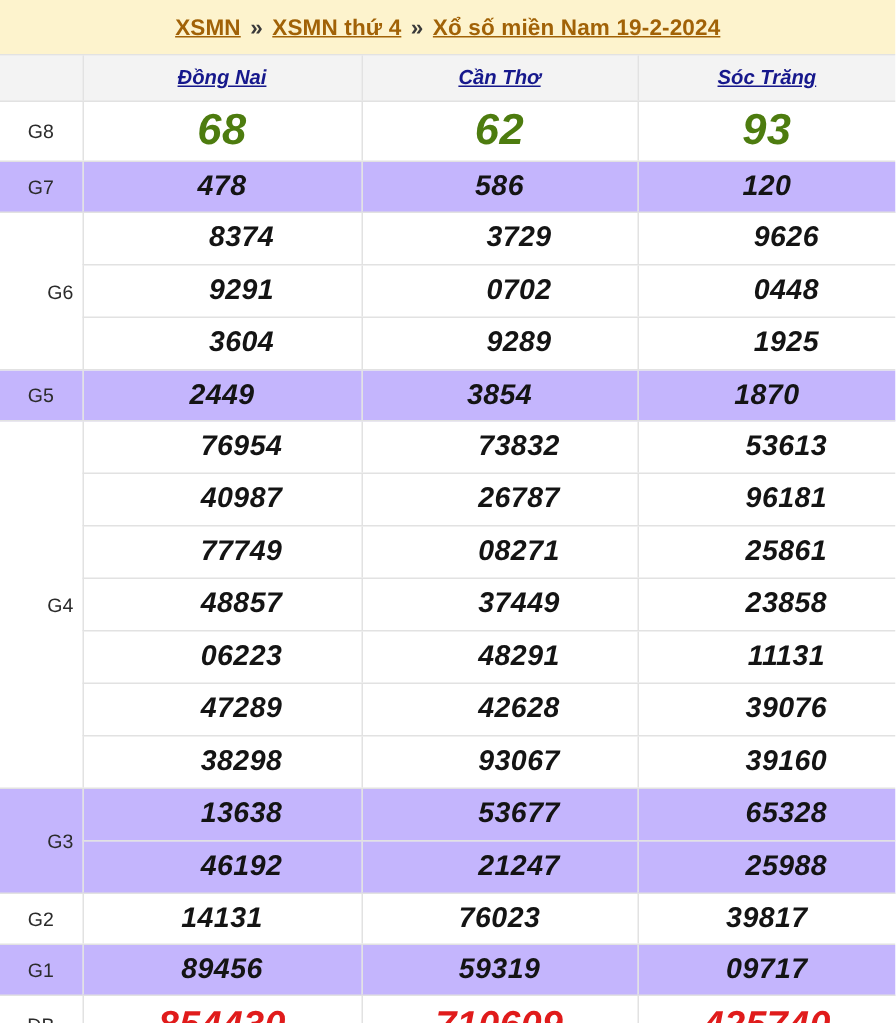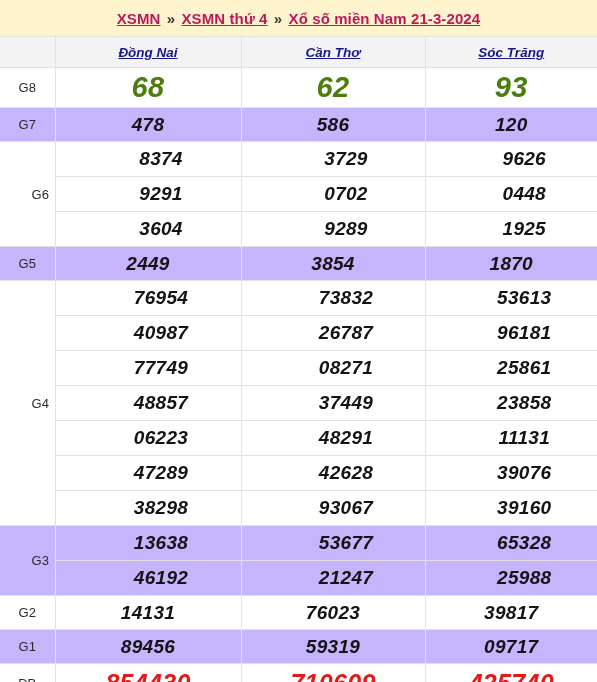--- a/index.html
+++ b/index.html
@@ -24,21 +24,21 @@
     box-sizing: border-box;
   }
   .breadcrumb {
     font-size: 15px;
     font-weight: bold;
     color: #333333;
     white-space: nowrap;
     letter-spacing: 0.1px;
   }
   .breadcrumb a {
-    color: #be185d;
+    color: #a16207;
     text-decoration: underline;
     text-align: center;
   }
   .breadcrumb .sep {
     color: #3a3a3a;
     padding: 0 2px;
     font-weight: bold;
   }
 
   
@@ -108,21 +108,21 @@
   tr.plain > td { background: #ffffff; }
 
   .row-h-normal td { height: 33px; }
   .row-h-big td { height: 39px; margin-top: 28px; }
   .row-h-sub td { height: 34px; padding-left: 26px; }
 </style>
 </head>
 <body>
 
 <div class="breadcrumb-bar">
-  <div class="breadcrumb" id="breadcrumb"><a href="#">XSMN</a> <span class="sep">»</span> <a href="#">XSMN thứ 4</a> <span class="sep">»</span> <a href="#">Xổ số miền Nam 21-3-2024</a> </div>
+  <div class="breadcrumb" id="breadcrumb"><a href="#">XSMN</a> <span class="sep">»</span> <a href="#">XSMN thứ 4</a> <span class="sep">»</span> <a href="#">Xổ số miền Nam 19-2-2024</a> </div>
 </div>
 
 <table class="lottery-table" id="lottery-table">
   <colgroup>
     <col class="c-label">
     <col class="c-prov1">
     <col class="c-prov2">
     <col class="c-prov3">
   </colgroup>
   <thead>

